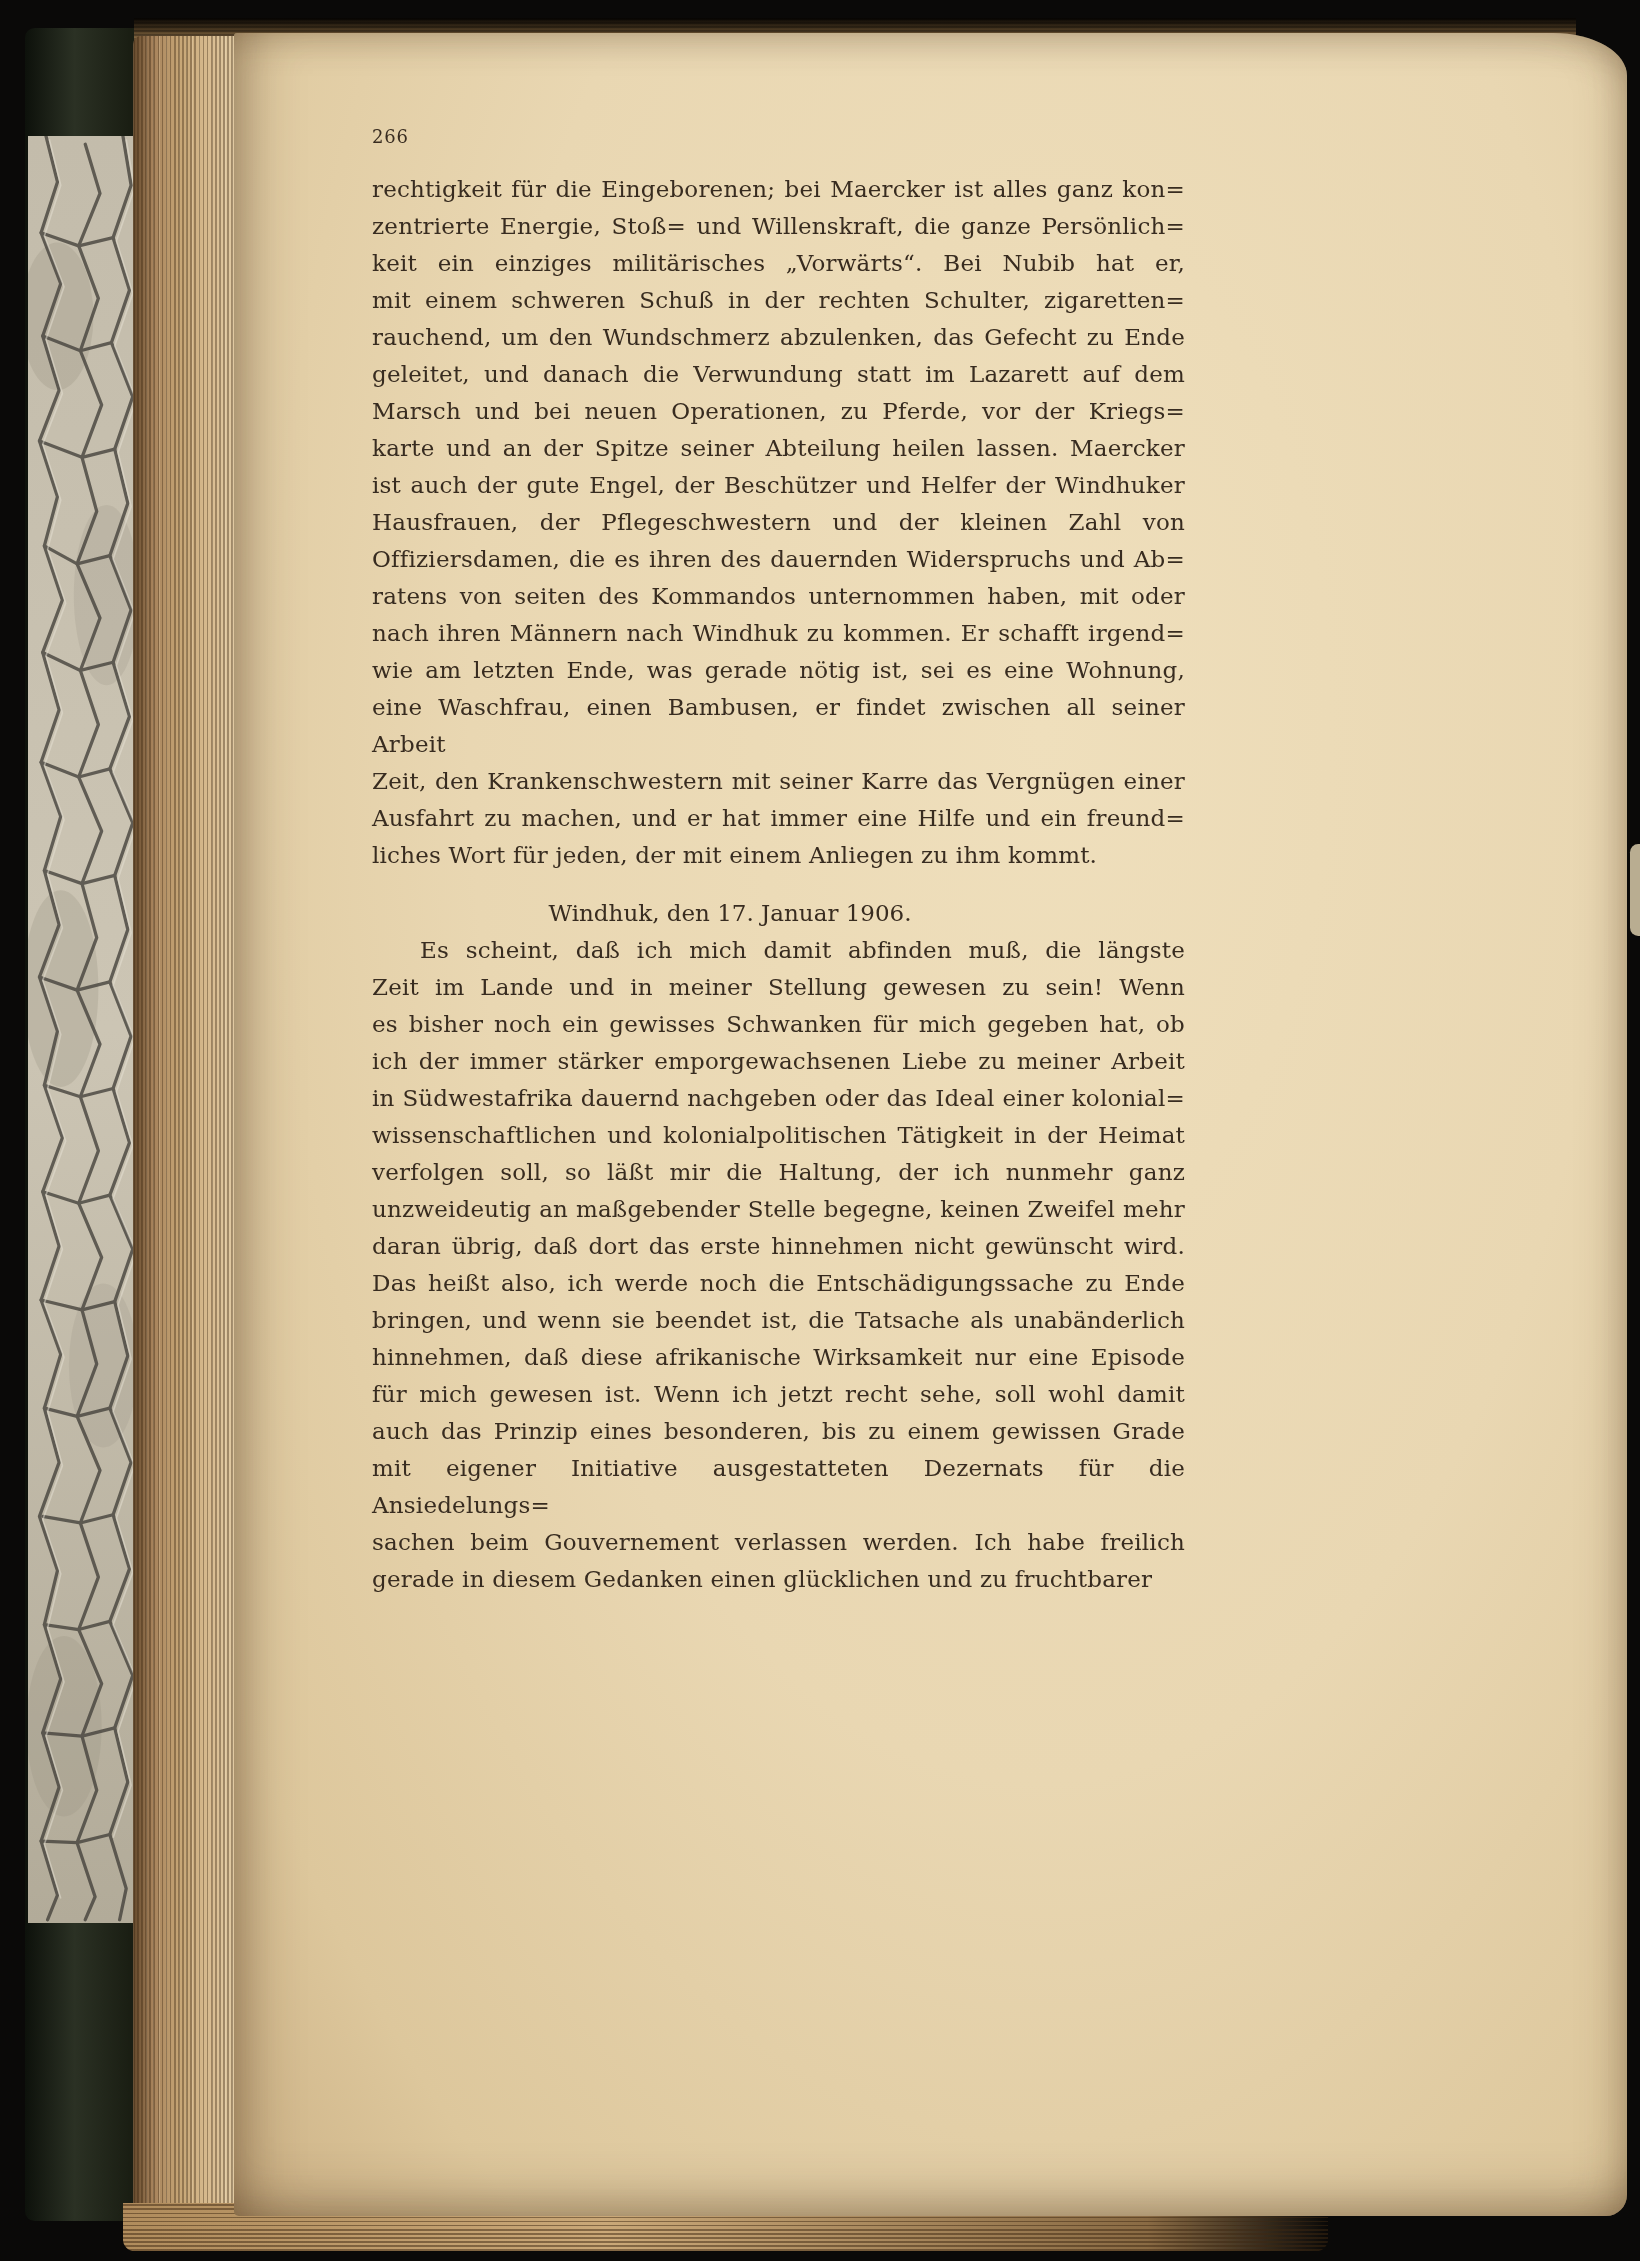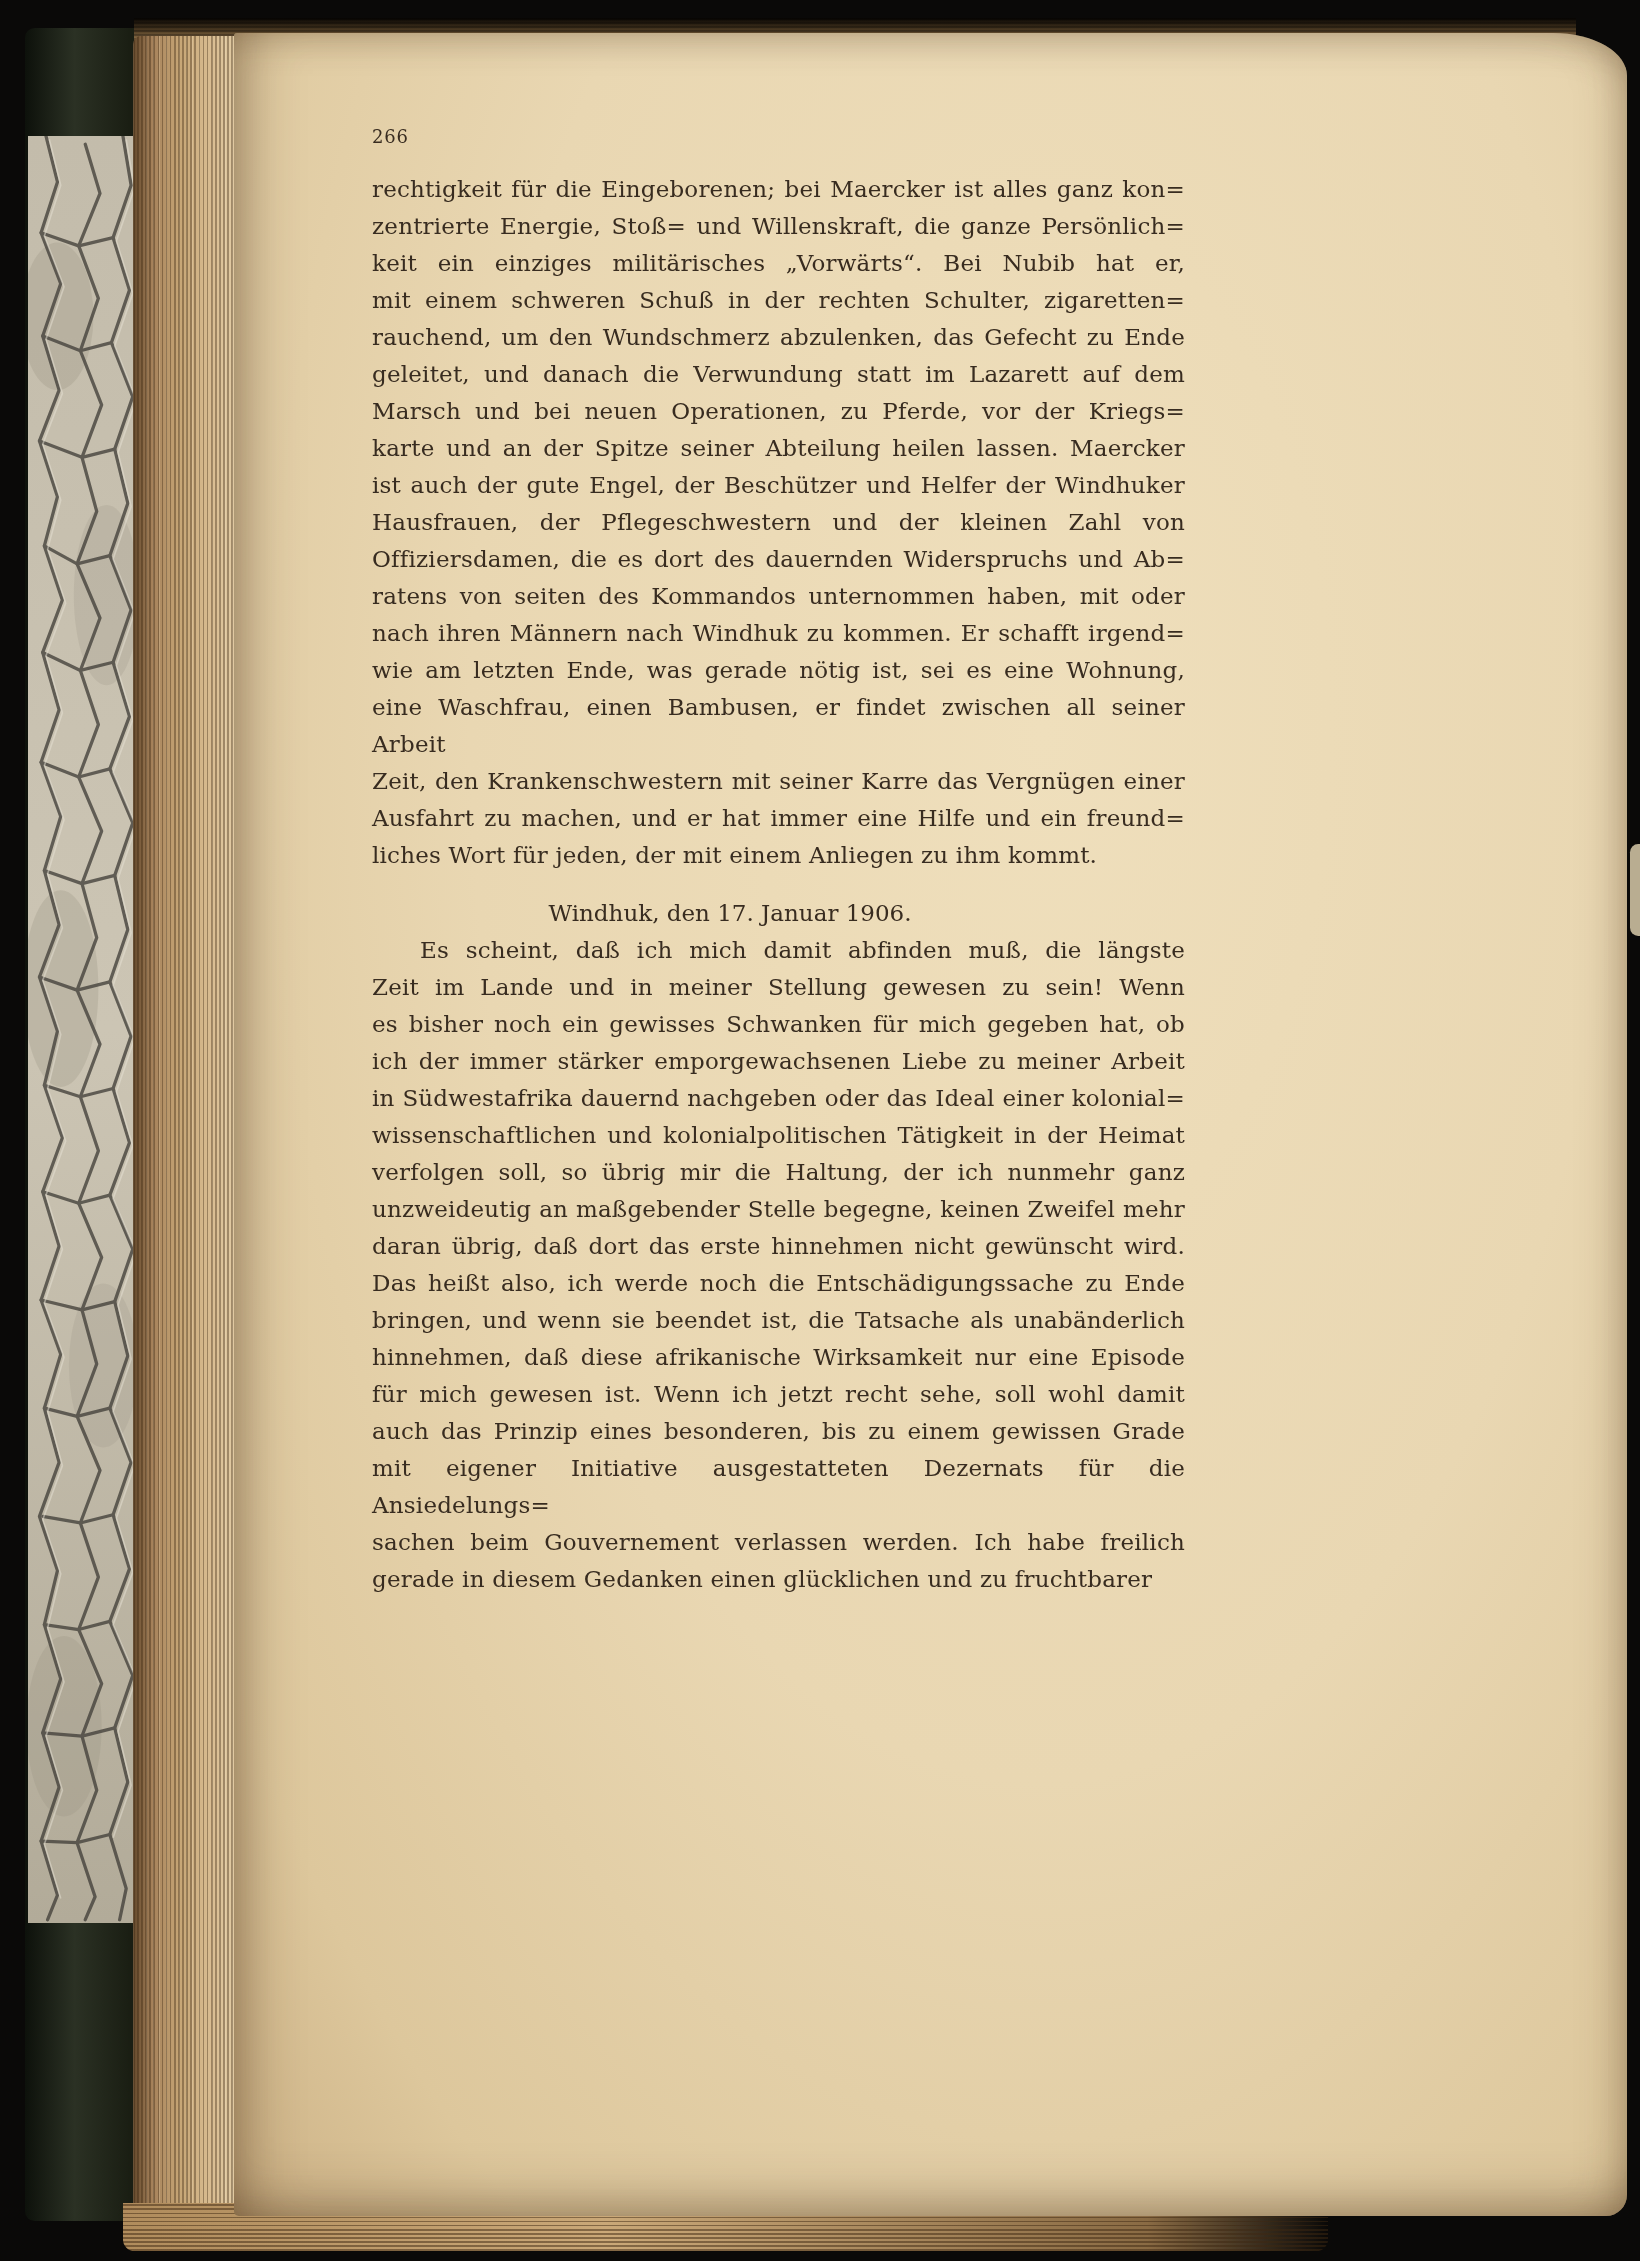--- a/index.html
+++ b/index.html
@@ -175,38 +175,38 @@
           <div class="text-line">rechtigkeit für die Eingeborenen; bei Maercker ist alles ganz kon=</div>
           <div class="text-line">zentrierte Energie, Stoß= und Willenskraft, die ganze Persönlich=</div>
           <div class="text-line">keit ein einziges militärisches „Vorwärts“.  Bei Nubib hat er,</div>
           <div class="text-line">mit einem schweren Schuß in der rechten Schulter, zigaretten=</div>
           <div class="text-line">rauchend, um den Wundschmerz abzulenken, das Gefecht zu Ende</div>
           <div class="text-line">geleitet, und danach die Verwundung statt im Lazarett auf dem</div>
           <div class="text-line">Marsch und bei neuen Operationen, zu Pferde, vor der Kriegs=</div>
           <div class="text-line">karte und an der Spitze seiner Abteilung heilen lassen.  Maercker</div>
           <div class="text-line">ist auch der gute Engel, der Beschützer und Helfer der Windhuker</div>
           <div class="text-line">Hausfrauen, der Pflegeschwestern und der kleinen Zahl von</div>
-          <div class="text-line">Offiziersdamen, die es dort des dauernden Widerspruchs und Ab=</div>
+          <div class="text-line">Offiziersdamen, die es ihren des dauernden Widerspruchs und Ab=</div>
           <div class="text-line">ratens von seiten des Kommandos unternommen haben, mit oder</div>
           <div class="text-line">nach ihren Männern nach Windhuk zu kommen.  Er schafft irgend=</div>
           <div class="text-line">wie am letzten Ende, was gerade nötig ist, sei es eine Wohnung,</div>
           <div class="text-line">eine Waschfrau, einen Bambusen, er findet zwischen all seiner Arbeit</div>
           <div class="text-line">Zeit, den Krankenschwestern mit seiner Karre das Vergnügen einer</div>
           <div class="text-line">Ausfahrt zu machen, und er hat immer eine Hilfe und ein freund=</div>
           <div class="text-line">liches Wort für jeden, der mit einem Anliegen zu ihm kommt.</div>
         </div>
       <div class="dateline">Windhuk, den 17. Januar 1906.</div>
       <div class="paragraph indent-first">
           <div class="text-line">Es scheint, daß ich mich damit abfinden muß, die längste</div>
           <div class="text-line">Zeit im Lande und in meiner Stellung gewesen zu sein!  Wenn</div>
           <div class="text-line">es bisher noch ein gewisses Schwanken für mich gegeben hat, ob</div>
           <div class="text-line">ich der immer stärker emporgewachsenen Liebe zu meiner Arbeit</div>
           <div class="text-line">in Südwestafrika dauernd nachgeben oder das Ideal einer kolonial=</div>
           <div class="text-line">wissenschaftlichen und kolonialpolitischen Tätigkeit in der Heimat</div>
-          <div class="text-line">verfolgen soll, so übrig mir die Haltung, der ich nunmehr ganz</div>
+          <div class="text-line">verfolgen soll, so läßt mir die Haltung, der ich nunmehr ganz</div>
           <div class="text-line">unzweideutig an maßgebender Stelle begegne, keinen Zweifel mehr</div>
           <div class="text-line">daran übrig, daß dort das erste hinnehmen nicht gewünscht wird.</div>
           <div class="text-line">Das heißt also, ich werde noch die Entschädigungssache zu Ende</div>
           <div class="text-line">bringen, und wenn sie beendet ist, die Tatsache als unabänderlich</div>
           <div class="text-line">hinnehmen, daß diese afrikanische Wirksamkeit nur eine Episode</div>
           <div class="text-line">für mich gewesen ist.  Wenn ich jetzt recht sehe, soll wohl damit</div>
           <div class="text-line">auch das Prinzip eines besonderen, bis zu einem gewissen Grade</div>
           <div class="text-line">mit eigener Initiative ausgestatteten Dezernats für die Ansiedelungs=</div>
           <div class="text-line">sachen beim Gouvernement verlassen werden.  Ich habe freilich</div>
           <div class="text-line">gerade in diesem Gedanken einen glücklichen und zu fruchtbarer</div>

